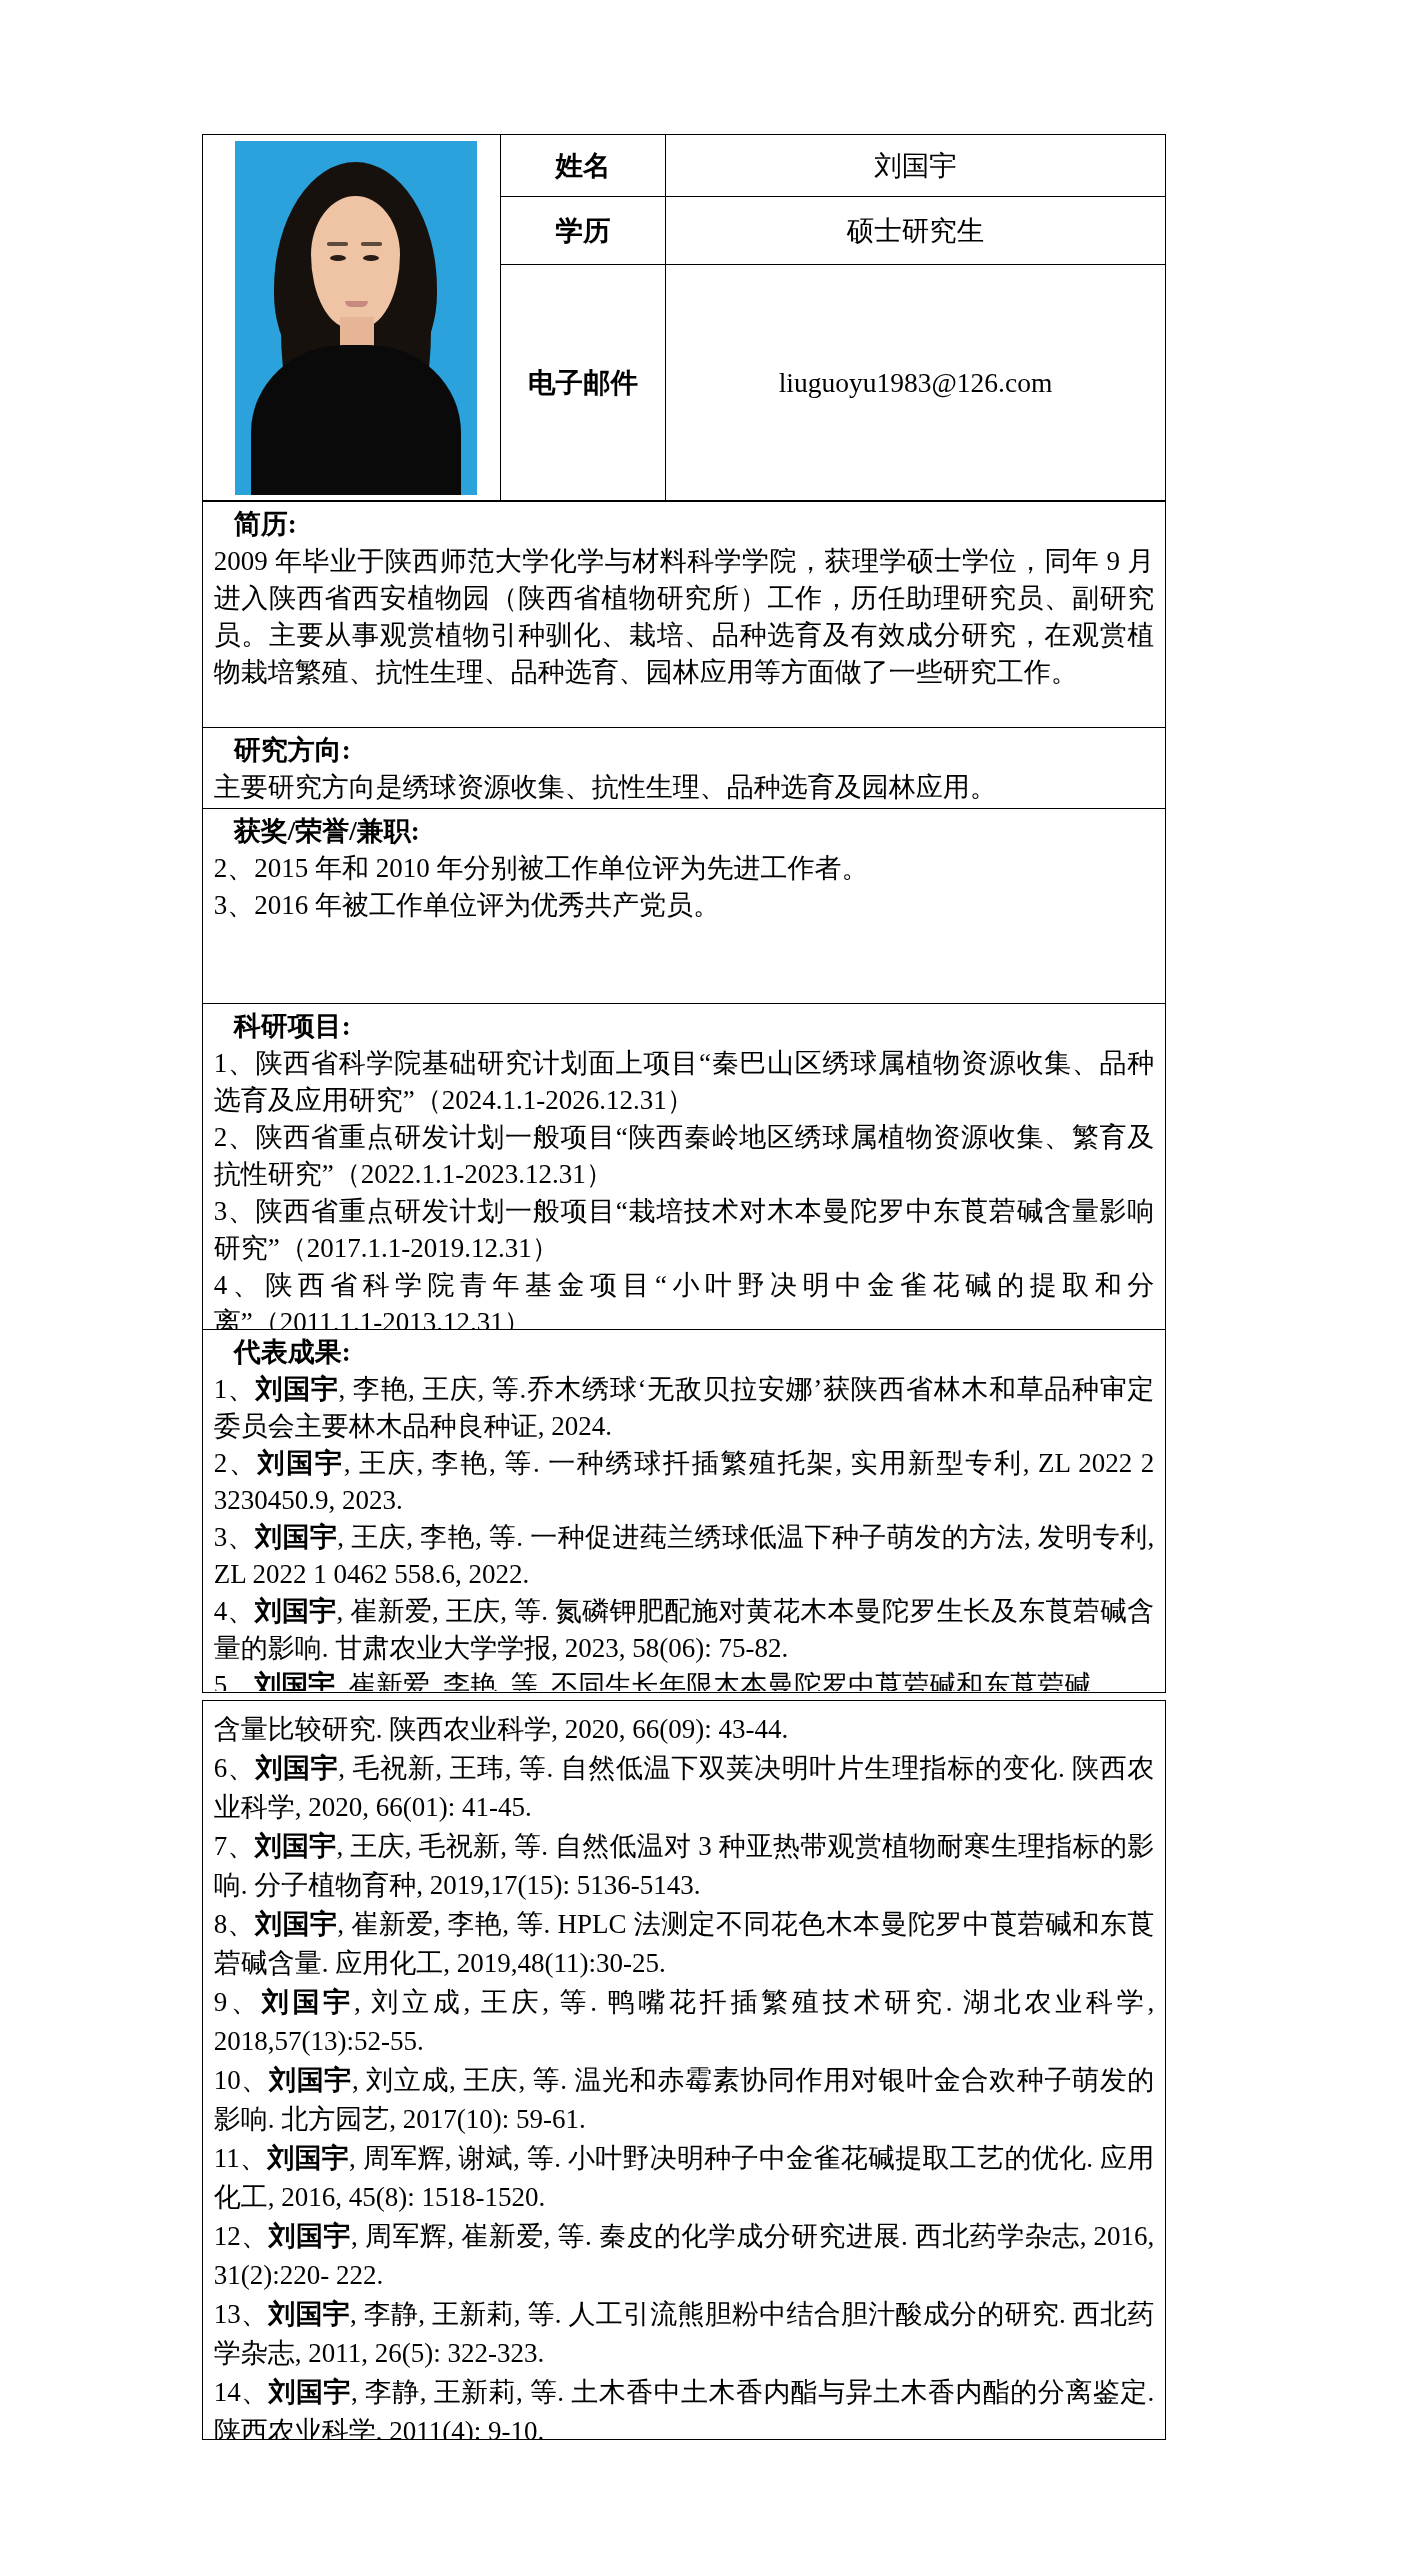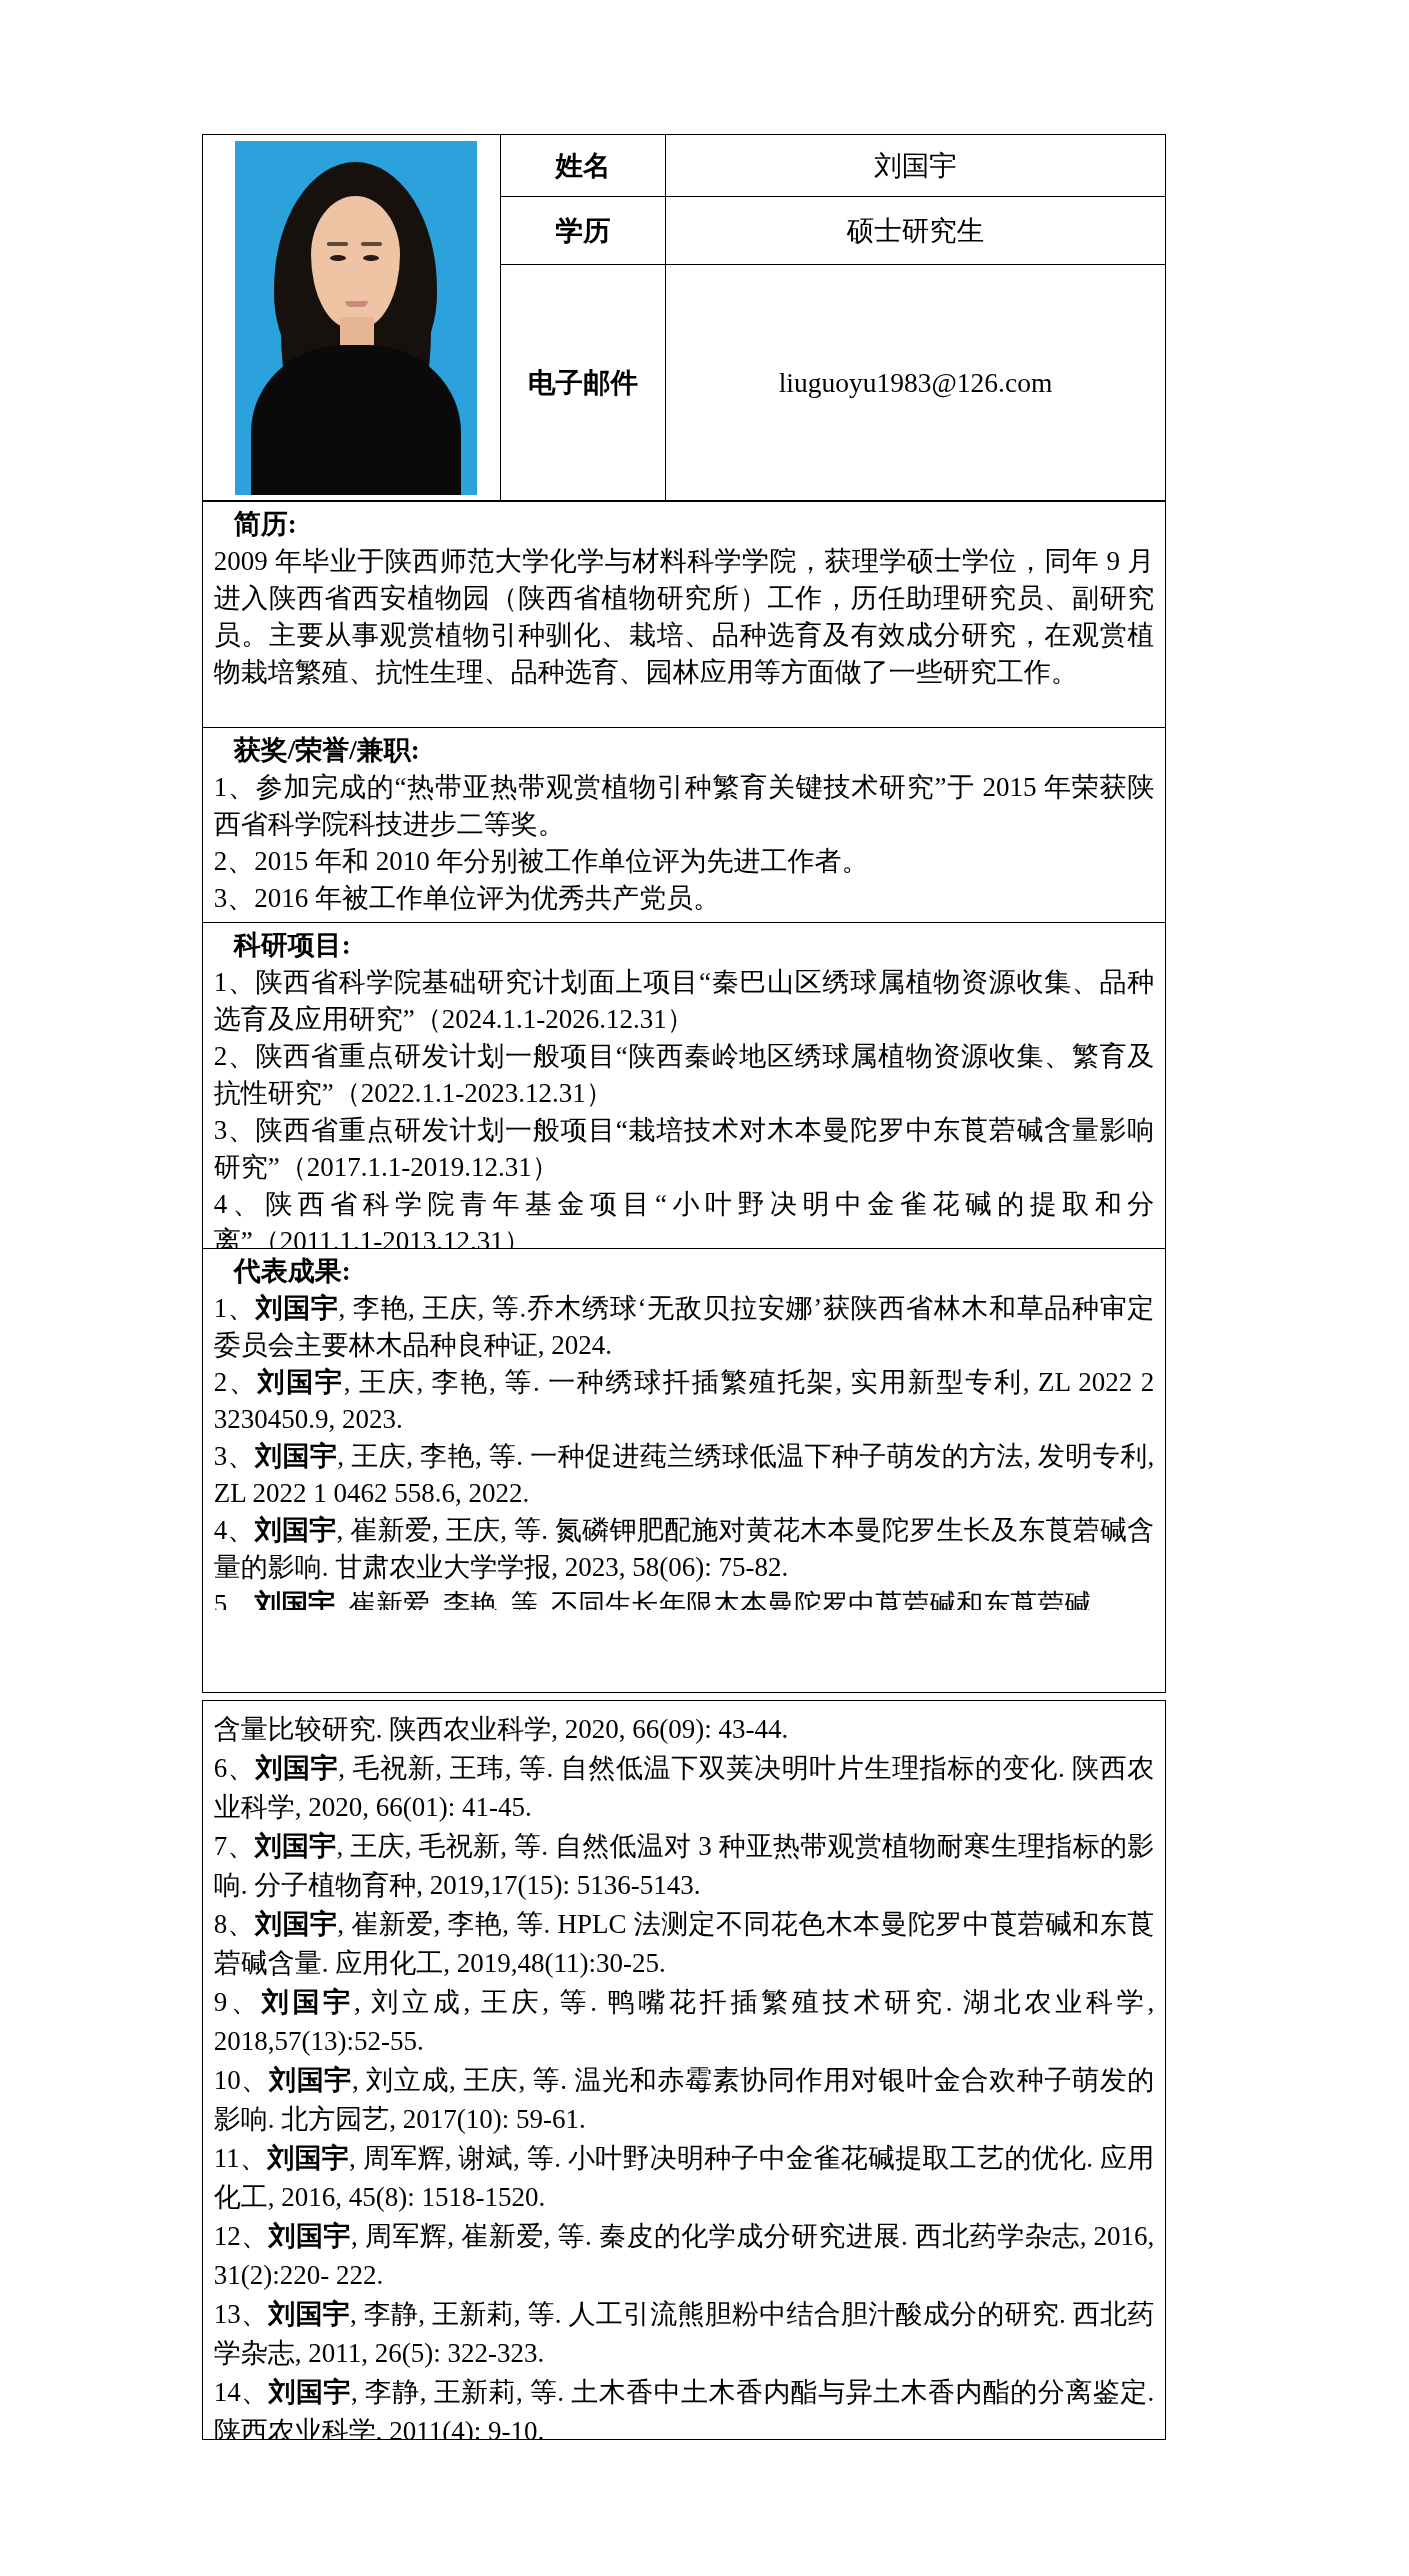--- a/index.html
+++ b/index.html
@@ -105,24 +105,27 @@
           <div class="value-cell">liuguoyu1983@126.com</div>
         </div>
       </div>
     </div>
 
     <div class="sec sec-resume">
       <div class="heading">简历:</div>
       <div>2009 年毕业于陕西师范大学化学与材料科学学院，获理学硕士学位，同年 9 月进入陕西省西安植物园（陕西省植物研究所）工作，历任助理研究员、副研究员。主要从事观赏植物引种驯化、栽培、品种选育及有效成分研究，在观赏植物栽培繁殖、抗性生理、品种选育、园林应用等方面做了一些研究工作。</div>
     </div>
 
+    <div class="sec sec-direction">
+      <div class="heading">研究方向:</div>
+      <div>主要研究方向是绣球资源收集、抗性生理、品种选育及园林应用。</div>
+    </div>
 
     <div class="sec sec-awards">
       <div class="heading">获奖/荣誉/兼职:</div>
-      <div class="list-item">1、参加完成的“热带亚热带观赏植物引种繁育关键技术研究”于 2015 年荣获陕西省科学院科技进步二等奖。</div>
       <div class="list-item">2、2015 年和 2010 年分别被工作单位评为先进工作者。</div>
       <div class="list-item">3、2016 年被工作单位评为优秀共产党员。</div>
     </div>
 
     <div class="sec sec-projects">
       <div class="heading">科研项目:</div>
       <div class="list-item">1、陕西省科学院基础研究计划面上项目“秦巴山区绣球属植物资源收集、品种选育及应用研究”（2024.1.1-2026.12.31）</div>
       <div class="list-item">2、陕西省重点研发计划一般项目“陕西秦岭地区绣球属植物资源收集、繁育及抗性研究”（2022.1.1-2023.12.31）</div>
       <div class="list-item">3、陕西省重点研发计划一般项目“栽培技术对木本曼陀罗中东莨菪碱含量影响研究”（2017.1.1-2019.12.31）</div>
       <div class="list-item">4、陕西省科学院青年基金项目“小叶野决明中金雀花碱的提取和分离”（2011.1.1-2013.12.31）</div>

